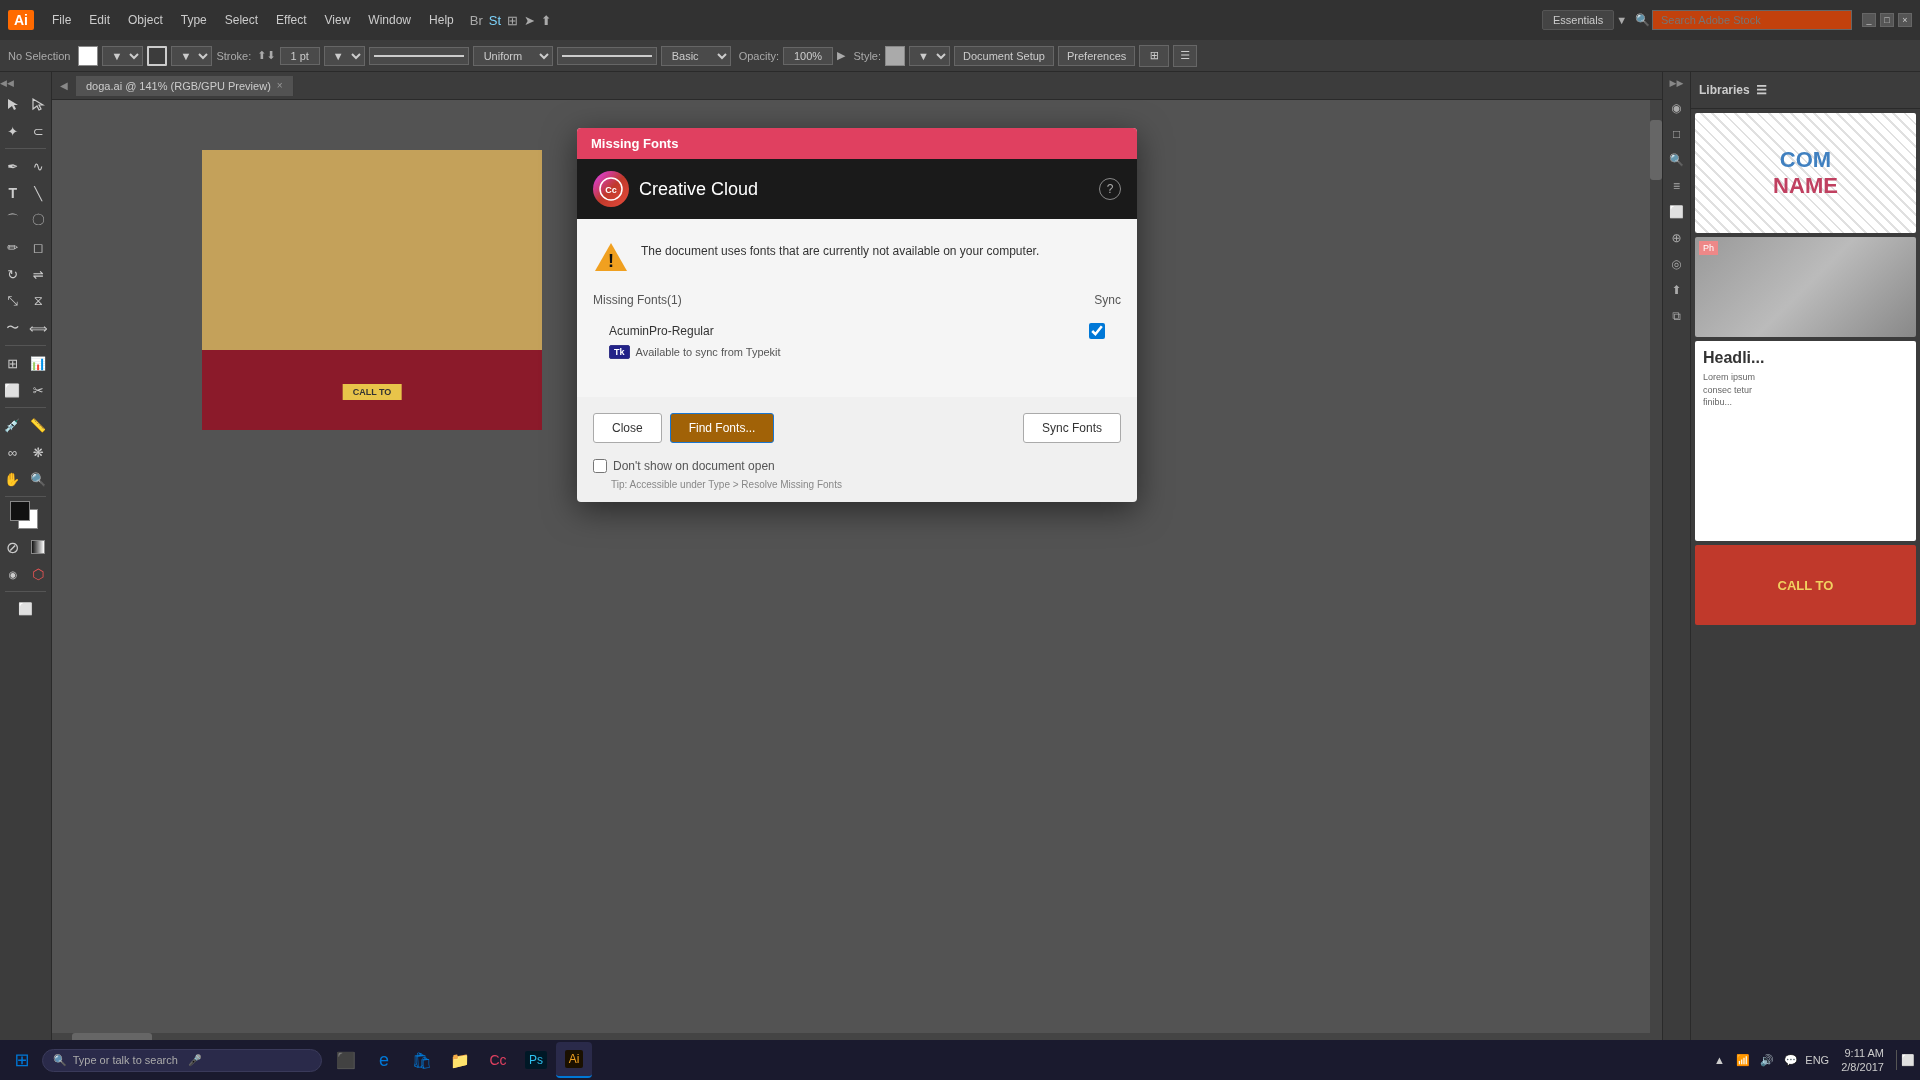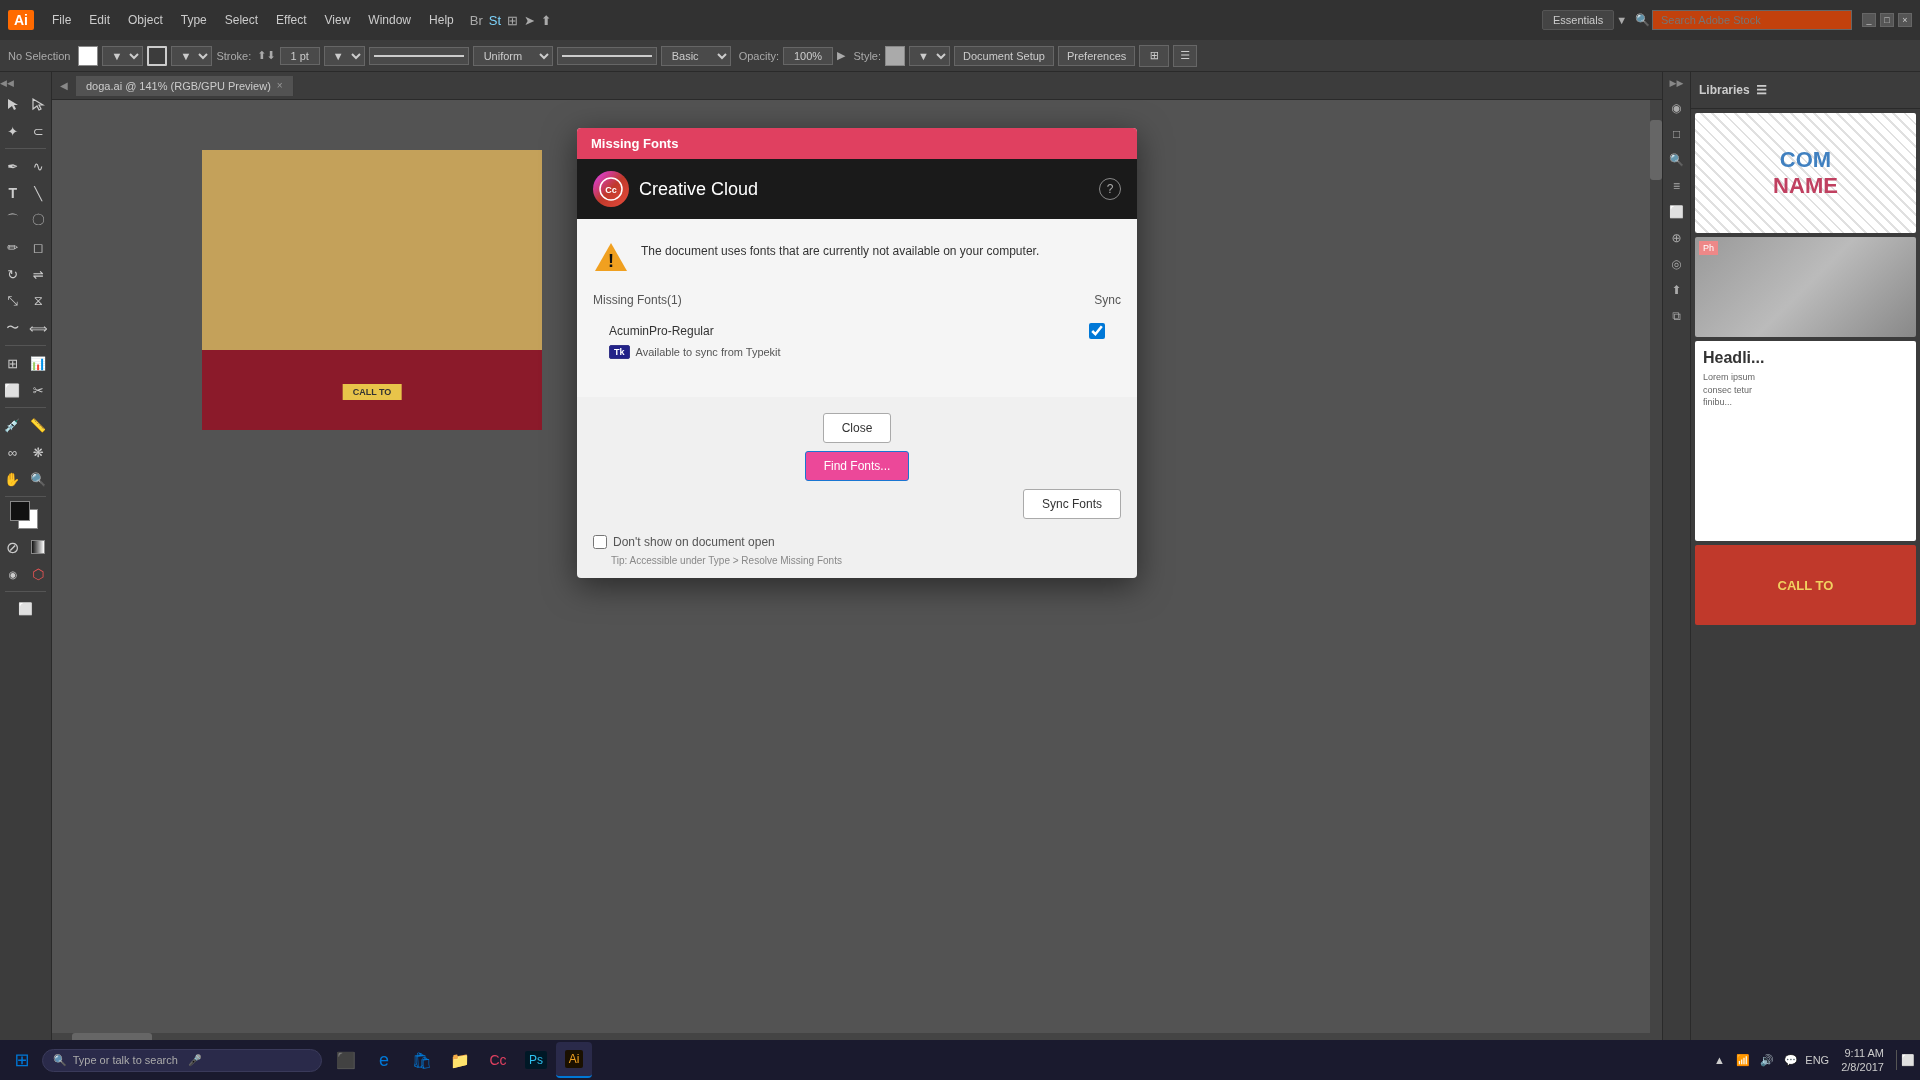--- a/index.html
+++ b/index.html
@@ -709,33 +709,32 @@
     .checkbox-cell {
       margin-left: auto;
       display: flex;
       align-items: center;
     }
     .modal-footer-buttons {
       display: flex;
       align-items: center;
       padding: 16px;
       gap: 8px;
-      flex-direction: column;
     }
     .btn-close {
       background: white;
       border: 1px solid #aaa;
       color: #333;
       padding: 7px 18px;
       font-size: 12px;
       cursor: pointer;
       border-radius: 3px;
     }
     .btn-find {
-      background: #ec4899;
+      background: #a16207;
       border: 1px solid #1976d2;
       color: white;
       padding: 7px 18px;
       font-size: 12px;
       cursor: pointer;
       border-radius: 3px;
     }
     .btn-sync {
       background: white;
       border: 1px solid #aaa;

